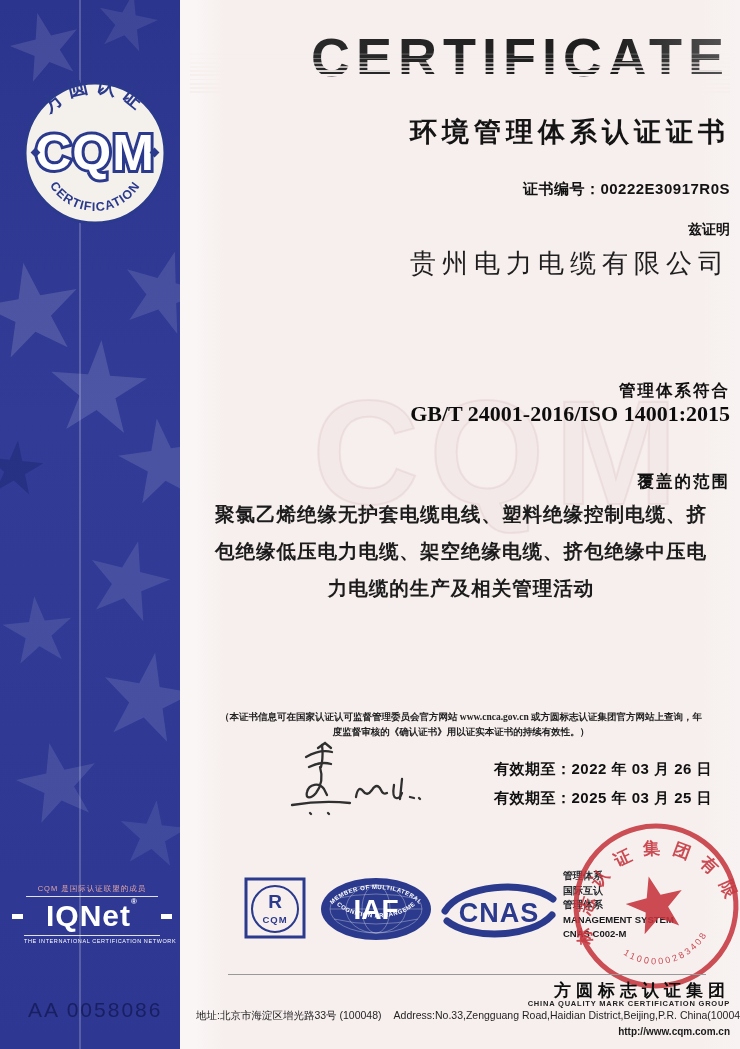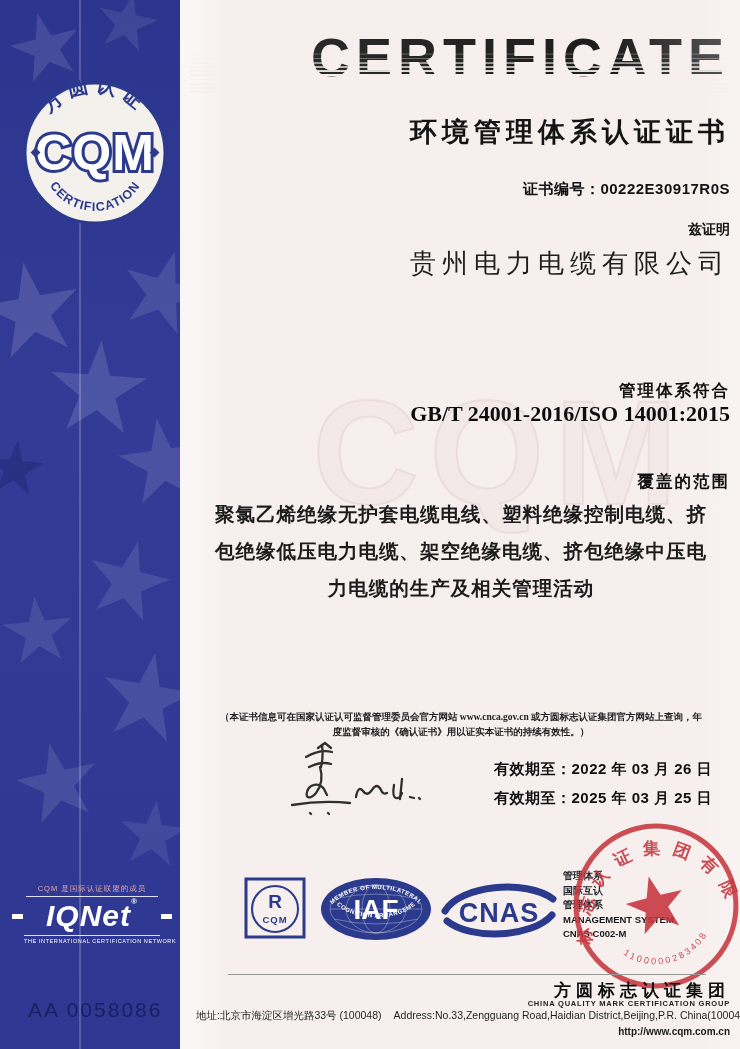--- a/index.html
+++ b/index.html
@@ -14,21 +14,21 @@
   .star{position:absolute;background:rgba(255,255,255,.14);
         clip-path:polygon(50% 0%,61% 35%,98% 35%,68% 57%,79% 91%,50% 70%,21% 91%,32% 57%,2% 35%,39% 35%);}
 
   
   .cqm-logo{position:absolute;left:22px;top:80px;}
 
   
   .iqnet{position:absolute;left:12px;top:884px;width:160px;text-align:center;color:#fff;}
   .iqnet-member{font-size:7.5px;color:#e2a6a6;letter-spacing:1px;white-space:nowrap;}
   .iqnet-rule{height:1px;background:rgba(255,255,255,.85);margin:2px 14px;}
-  .iqnet-row{display:flex;align-items:center;justify-content:center;gap:23px;margin-top:1px;font-style:italic;}
+  .iqnet-row{display:flex;align-items:center;justify-content:center;gap:23px;margin-top:1px;}
   .iqnet-dash{display:inline-block;width:16px;height:5px;background:#fff;}
   .iqnet-name{font-size:30px;font-weight:bold;letter-spacing:1px;position:relative;}
   .iqnet-reg{font-size:8px;vertical-align:top;position:relative;top:-2px;}
   .iqnet-tag{font-size:5.5px;letter-spacing:.6px;border-top:1px solid rgba(255,255,255,.85);
              margin:2px 12px 0;padding-top:2px;white-space:nowrap;}
 
   .serial{position:absolute;left:28px;top:998px;font-size:21px;letter-spacing:2px;
           color:#181f63;font-weight:500;}
 
   

